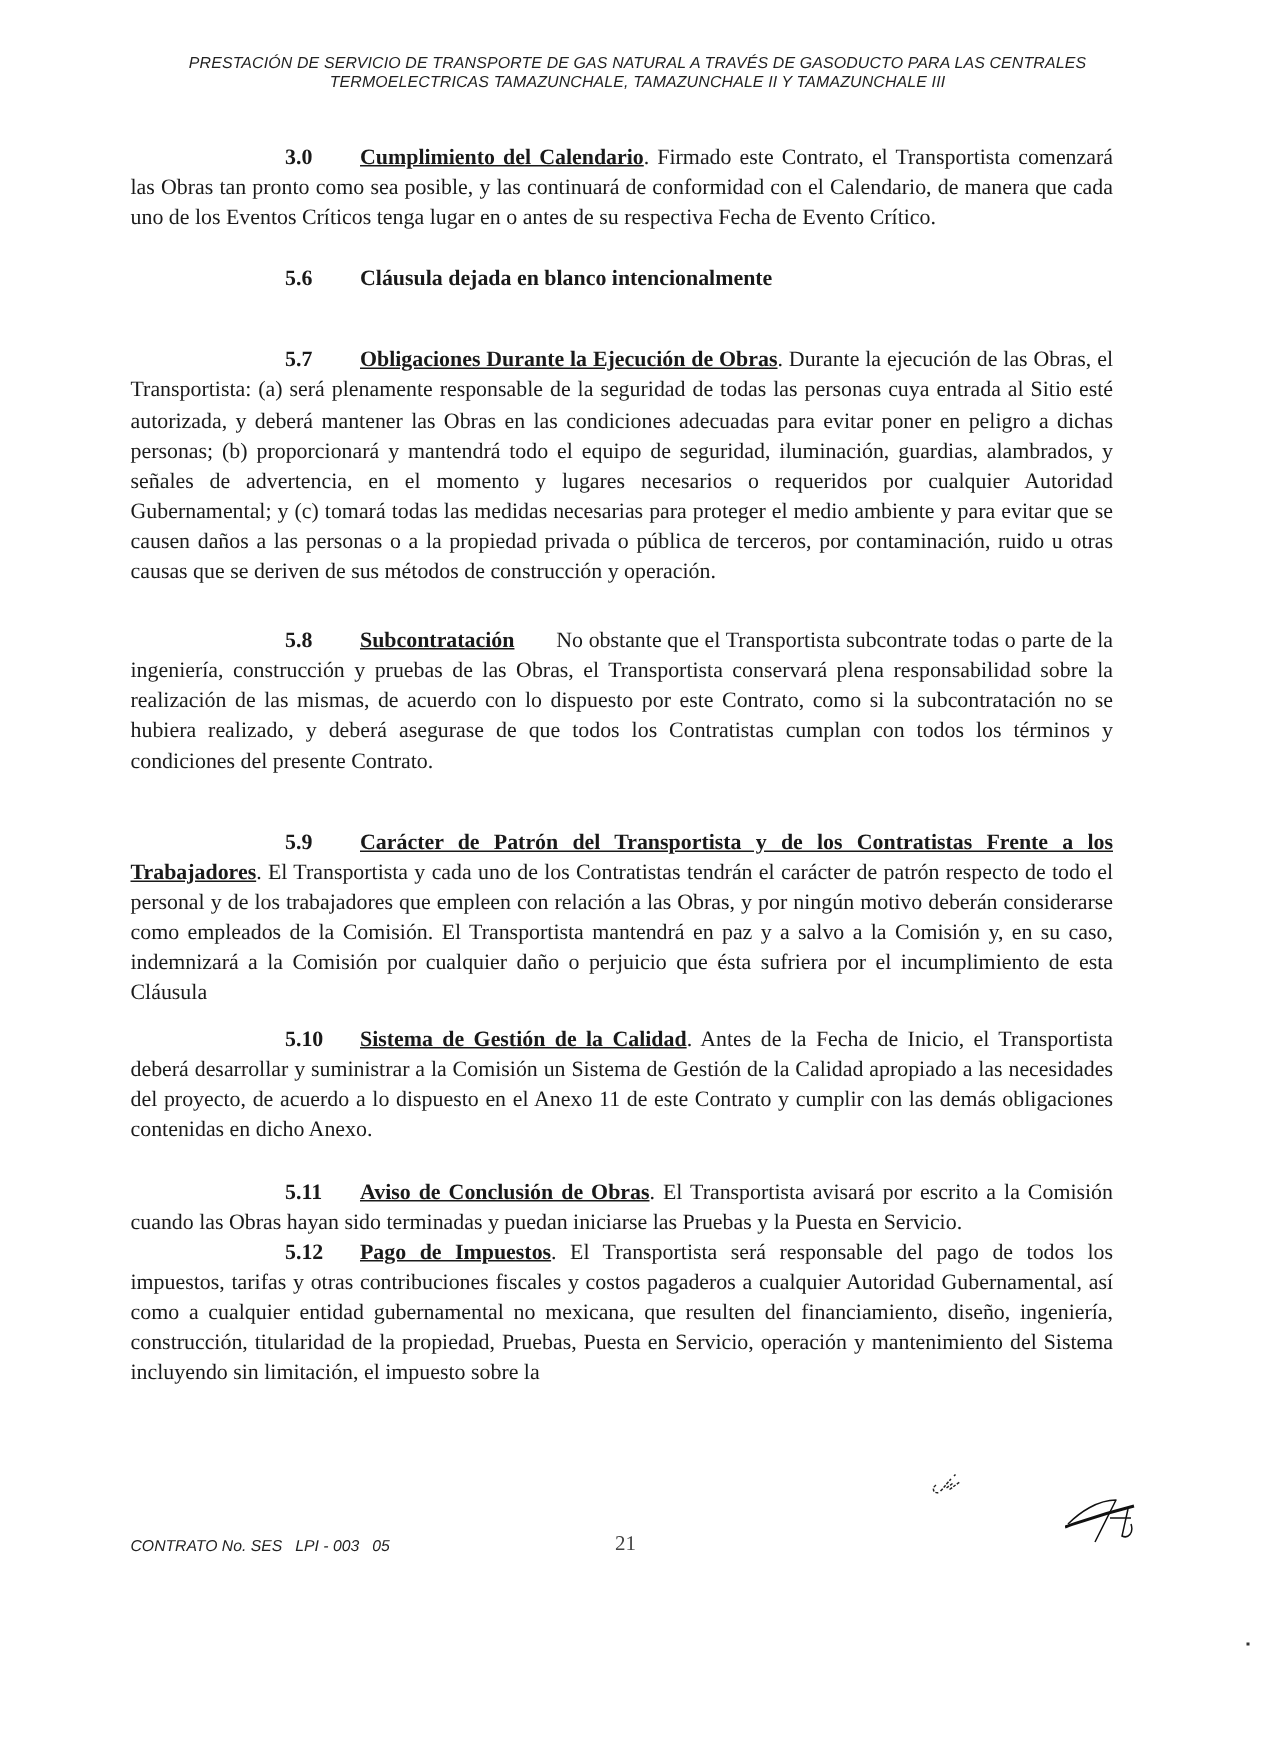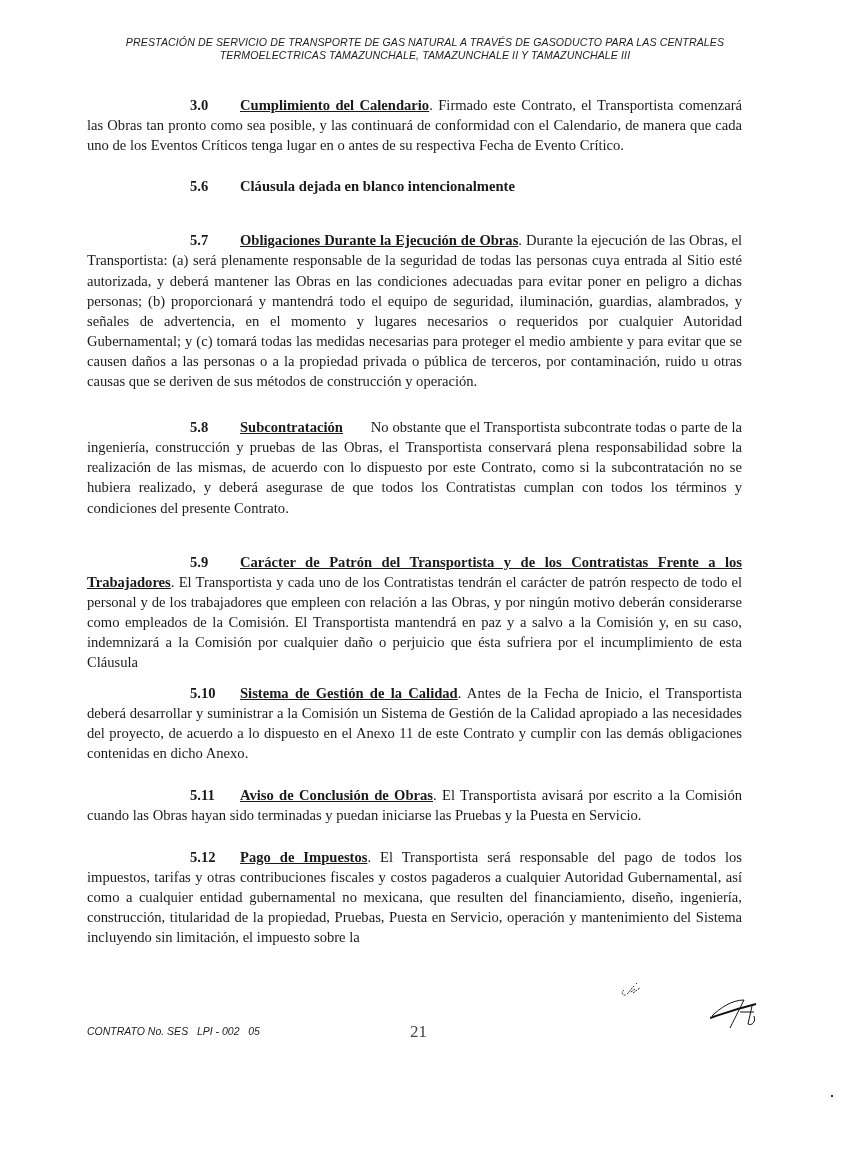--- a/index.html
+++ b/index.html
@@ -12,23 +12,23 @@
     .clause { margin: 0; text-align: justify; }
     .clause .num { font-weight: bold; display: inline-block; margin-left: 103px; width: 50px; }
     .clause .title { font-weight: bold; text-decoration: underline; }
     .clause.blank .title { text-decoration: none; }
     .c55 { margin-bottom: 21px; }
     .c56 { margin-bottom: 34px; }
     .c57 { margin-bottom: 26px; }
     .c58 { margin-bottom: 34px; }
     .c59 { margin-bottom: 11px; }
     .c510 { margin-bottom: 21px; }
-    .c511 { margin-bottom: 22px; }
+    .c511 { }
     .footer-left { position: absolute; left: 87px; top: 1025px; font-family: "Liberation Sans", sans-serif; font-style: italic; font-size: 10.5px; color: #222; }
-    .page-number { position: absolute; left: 410px; top: 1022px; font-family: "Liberation Serif", serif; font-size: 17px; color: #444; }
+    .page-number { position: absolute; left: 410px; top: 1022px; font-family: "Liberation Serif", serif; font-size: 14px; color: #444; }
     .initials-1 { position: absolute; left: 618px; top: 980px; width: 30px; height: 22px; }
     .initials-2 { position: absolute; left: 710px; top: 990px; width: 55px; height: 45px; }
     .speck { position: absolute; left: 831px; top: 1095px; width: 2px; height: 2px; background: #333; }
   </style>
 </head>
 <body>
 
 <div class="page">
 
   <div class="header">
@@ -76,17 +76,17 @@
     <path d="M6 10 C3 12 4 16 8 15 M9 14 C12 11 14 8 16 6 M13 12 L17 9 M18 4 L19 3 M15 13 C18 11 20 9 22 8" stroke="#222" stroke-width="1" fill="none" stroke-dasharray="2 1"></path>
   </svg>
 
   <svg class="initials-2" viewBox="0 0 55 45">
     <path d="M2 26 C10 18 22 10 34 10 C30 18 26 26 20 38" stroke="#111" stroke-width="1" fill="none"></path>
     <path d="M0 28 C12 24 22 20 46 14" stroke="#111" stroke-width="2" fill="none"></path>
     <path d="M42 16 L38 34 C42 36 46 32 44 26" stroke="#111" stroke-width="1" fill="none"></path>
     <path d="M30 22 L44 22" stroke="#111" stroke-width="1" fill="none"></path>
   </svg>
 
-  <div class="footer-left" style="white-space: pre;">CONTRATO No. SES   LPI - 002   05</div>
+  <div class="footer-left" style="white-space: pre;">CONTRATO No. SES   LPI - 003   05</div>
   <div class="page-number">21</div>
   <div class="speck"></div>
 
 </div>
 
 </body></html>

